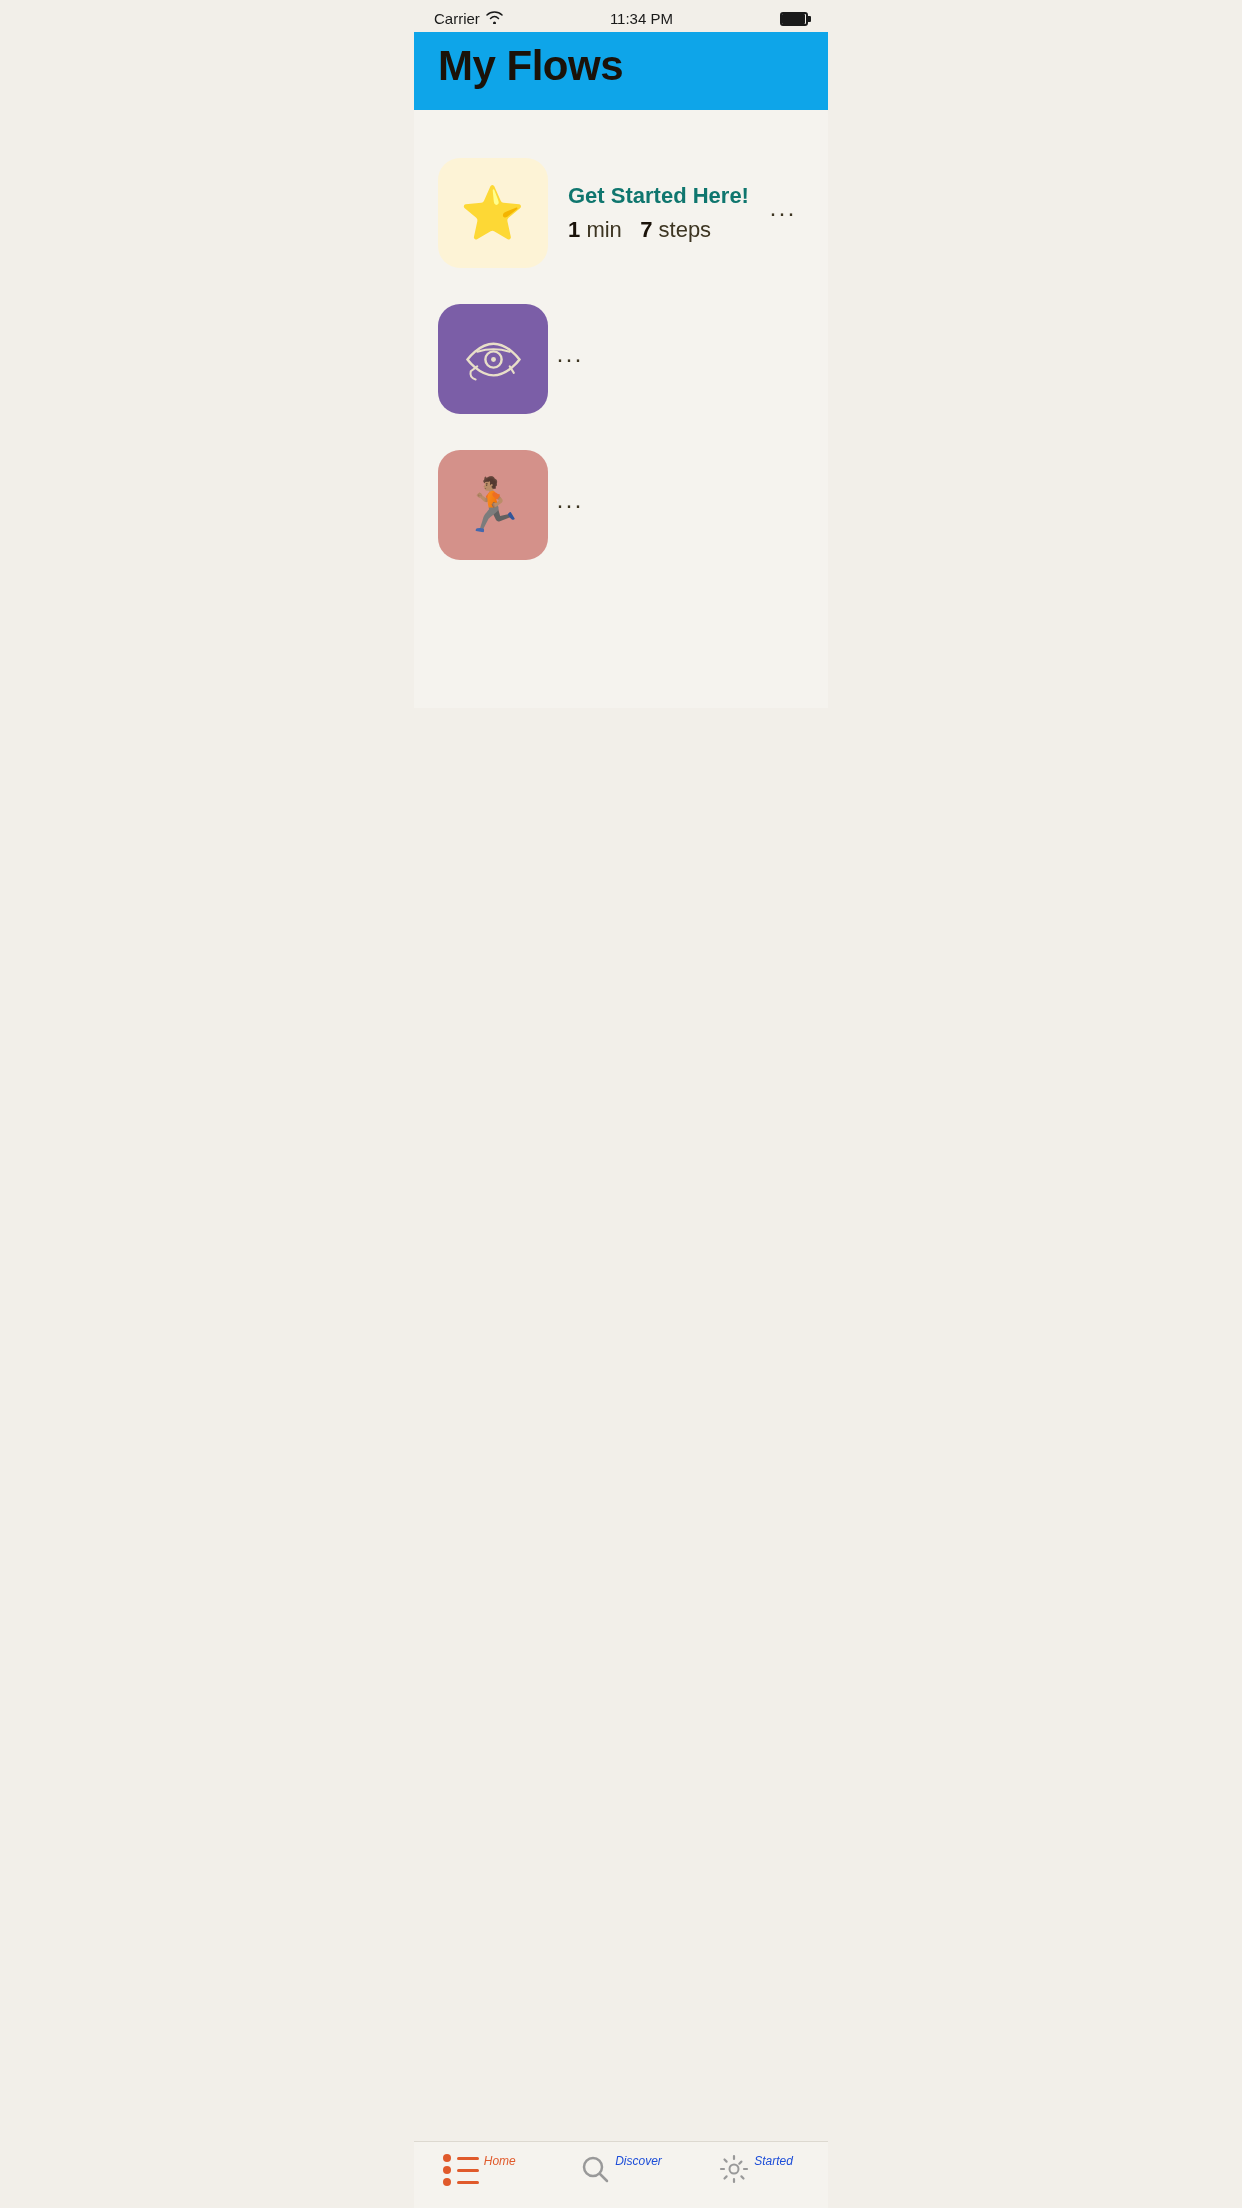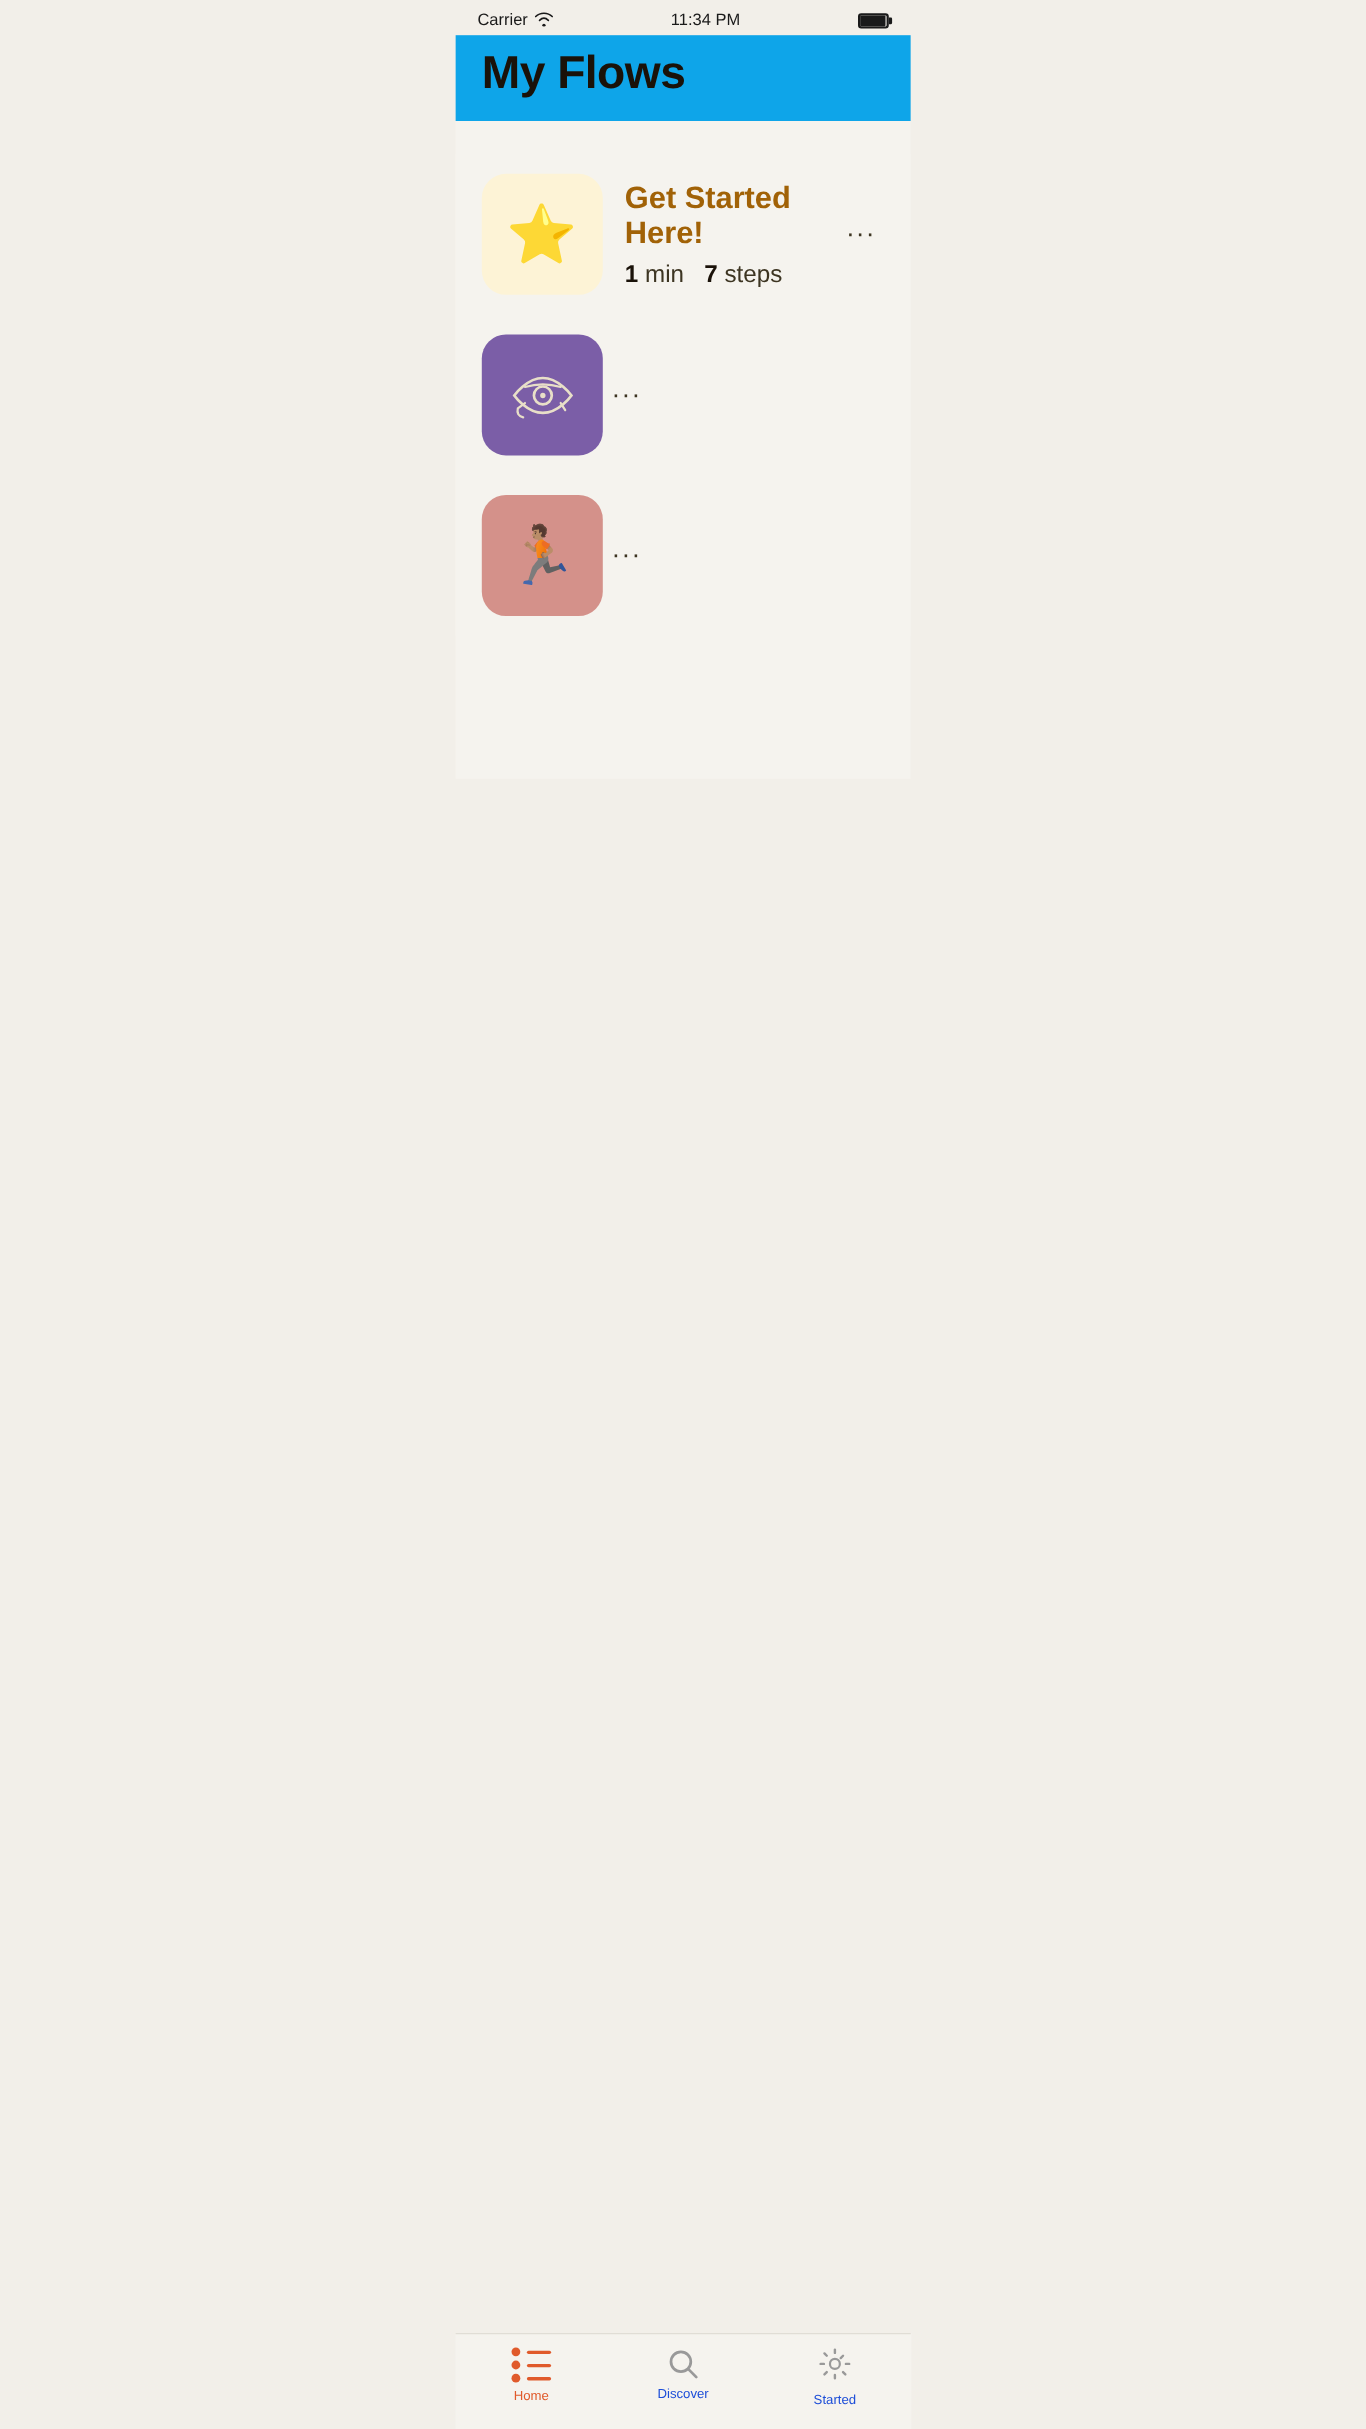--- a/index.html
+++ b/index.html
@@ -124,23 +124,23 @@
       width: 65px;
       height: 45px;
     }
 
     .flow-info {
       flex: 1;
       margin-left: 20px;
     }
 
     .flow-title {
-      font-size: 28px;
+      font-size: 22px;
       font-weight: 700;
-      color: #a16207;
+      color: #0f766e;
       margin-bottom: 8px;
     }
 
     .flow-meta {
       font-size: 22px;
       color: #3d3522;
     }
 
     .flow-meta strong {
       font-weight: 800;
@@ -162,25 +162,24 @@
       width: 414px;
       background: #f5f3ee;
       border-top: 1px solid #ddd9d0;
       display: flex;
       justify-content: space-around;
       padding: 12px 0 20px;
     }
 
     .tab-item {
       display: flex;
-      flex-direction: column;
-      align-items: center;
       gap: 5px;
       cursor: pointer;
       min-width: 80px;
+      font-style: italic;
     }
 
     .tab-label {
       font-size: 12px;
       font-weight: 500;
     }
 
     .tab-label-active {
       color: #e05a2b;
     }

